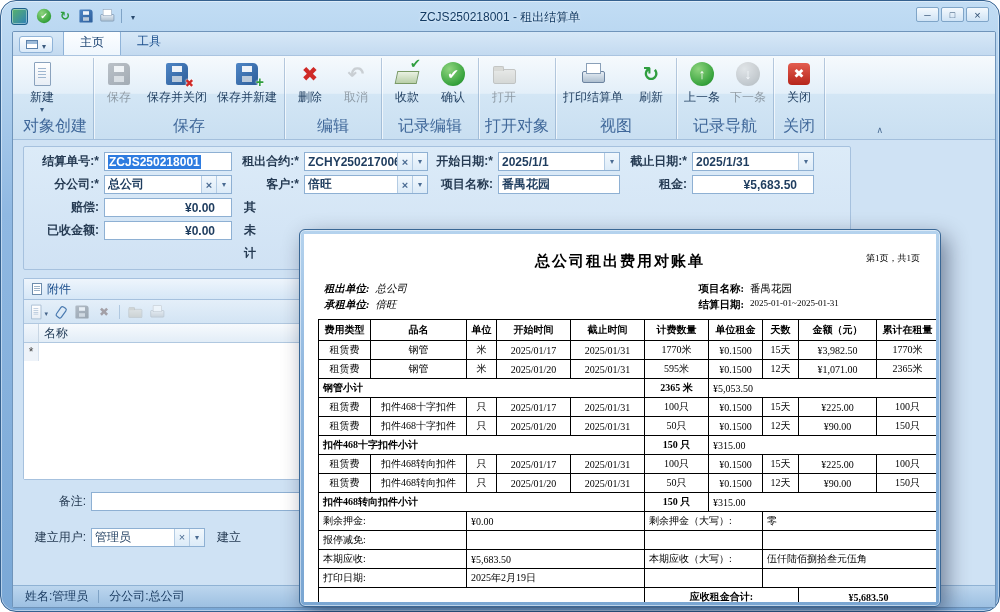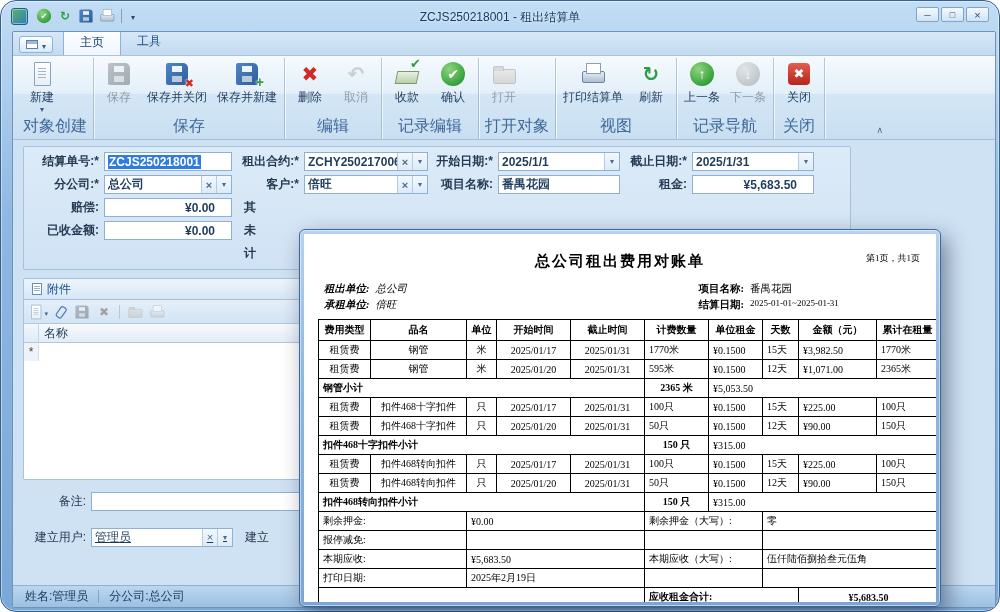--- a/index.html
+++ b/index.html
@@ -76,21 +76,21 @@
   .sec-chev{margin-left:auto;}
   .sec-chev::before{content:"∧";font-size:9px;color:#4a6b92;}
   .sec-body{padding:3px 0 4px;}
   .frow{display:flex;align-items:center;height:23px;padding-left:4px;font-weight:bold;}
   .flb{text-align:right;padding-right:5px;white-space:nowrap;overflow:hidden;color:#253a52;}
   .w76{width:76px;} .w72{width:72px;} .w70{width:70px;} .w64{width:64px;}
   .fld{height:19px;background:#fff;border:1px solid #8eb0d3;display:flex;align-items:center;padding:0 0 0 3px;}
   .fld .val{flex:1;white-space:nowrap;overflow:hidden;padding-right:16px;}
   .val.r{text-align:right;}
   .hl{background:#2e7ce0;color:#fff;padding:0 1px;}
-  .in128{width:128px;} .in124{width:124px;} .in122{width:122px;} .in140{width:142px;text-decoration:underline;} .in440{width:440px;}
+  .in128{width:128px;} .in124{width:124px;} .in122{width:122px;} .in140{width:114px;} .in440{width:440px;}
   .cbtn{width:15px;height:100%;border-left:1px solid #b3cbe3;background:linear-gradient(#f2f8fd,#dcebf8);color:#4a6b92;display:flex;align-items:center;justify-content:center;flex:0 0 auto;}
   .cbtn.x::before{content:"×";font-size:11px;}
   .cbtn.dd::before{content:"▾";font-size:8px;}
   .frag{margin-left:12px;color:#253a52;}
   
   .sec-att{margin-top:8px;height:202px;display:flex;flex-direction:column;}
   .hdoc{width:10px;height:12px;background:#fff;border:1px solid #6d8cac;margin-right:5px;position:relative;}
   .hdoc::after{content:"";position:absolute;left:1px;top:2px;width:6px;height:1px;background:#9db3c9;box-shadow:0 2px 0 #9db3c9,0 4px 0 #9db3c9;}
   .att-toolbar{height:24px;display:flex;align-items:center;gap:2px;padding:0 4px;background:linear-gradient(#e4eff9,#d3e4f4);border-bottom:1px solid #b0c8e0;}
   .tbtn{width:20px;height:20px;display:flex;align-items:center;justify-content:center;border-radius:2px;}
@@ -118,21 +118,21 @@
   .rp-page{position:absolute;right:16px;top:18px;font-size:9px;}
   .rp-info{margin-top:10px;font-size:10.5px;}
   .rp-irow{display:flex;height:16px;align-items:center;}
   .rp-cl{width:63%;display:flex;gap:6px;padding-left:6px;font-style:italic;}
   .rp-cr{flex:1;display:flex;gap:6px;}
   .rp-lb{font-weight:bold;}
   .rp-small{font-size:9px;}
   table.rpt{width:100%;border-collapse:collapse;table-layout:fixed;margin-top:6px;font-size:10px;}
   .rpt th{border:1px solid #000;padding:3px 2px;font-weight:bold;text-align:center;font-size:10px;}
   .rpt td{border:1px solid #000;padding:2px 4px;height:13px;white-space:nowrap;overflow:hidden;}
-  .rpt td.l{text-align:left;} .rpt td.c{text-align:center;} .rpt td.r{text-align:left;}
+  .rpt td.l{text-align:left;} .rpt td.c{text-align:center;} .rpt td.r{text-align:center;}
   .rpt td.b{font-weight:bold;}
 </style>
 </head>
 <body>
 
 <div class="stage">
   <div class="window">
 
     <div class="titlebar">
       <div class="qat">

